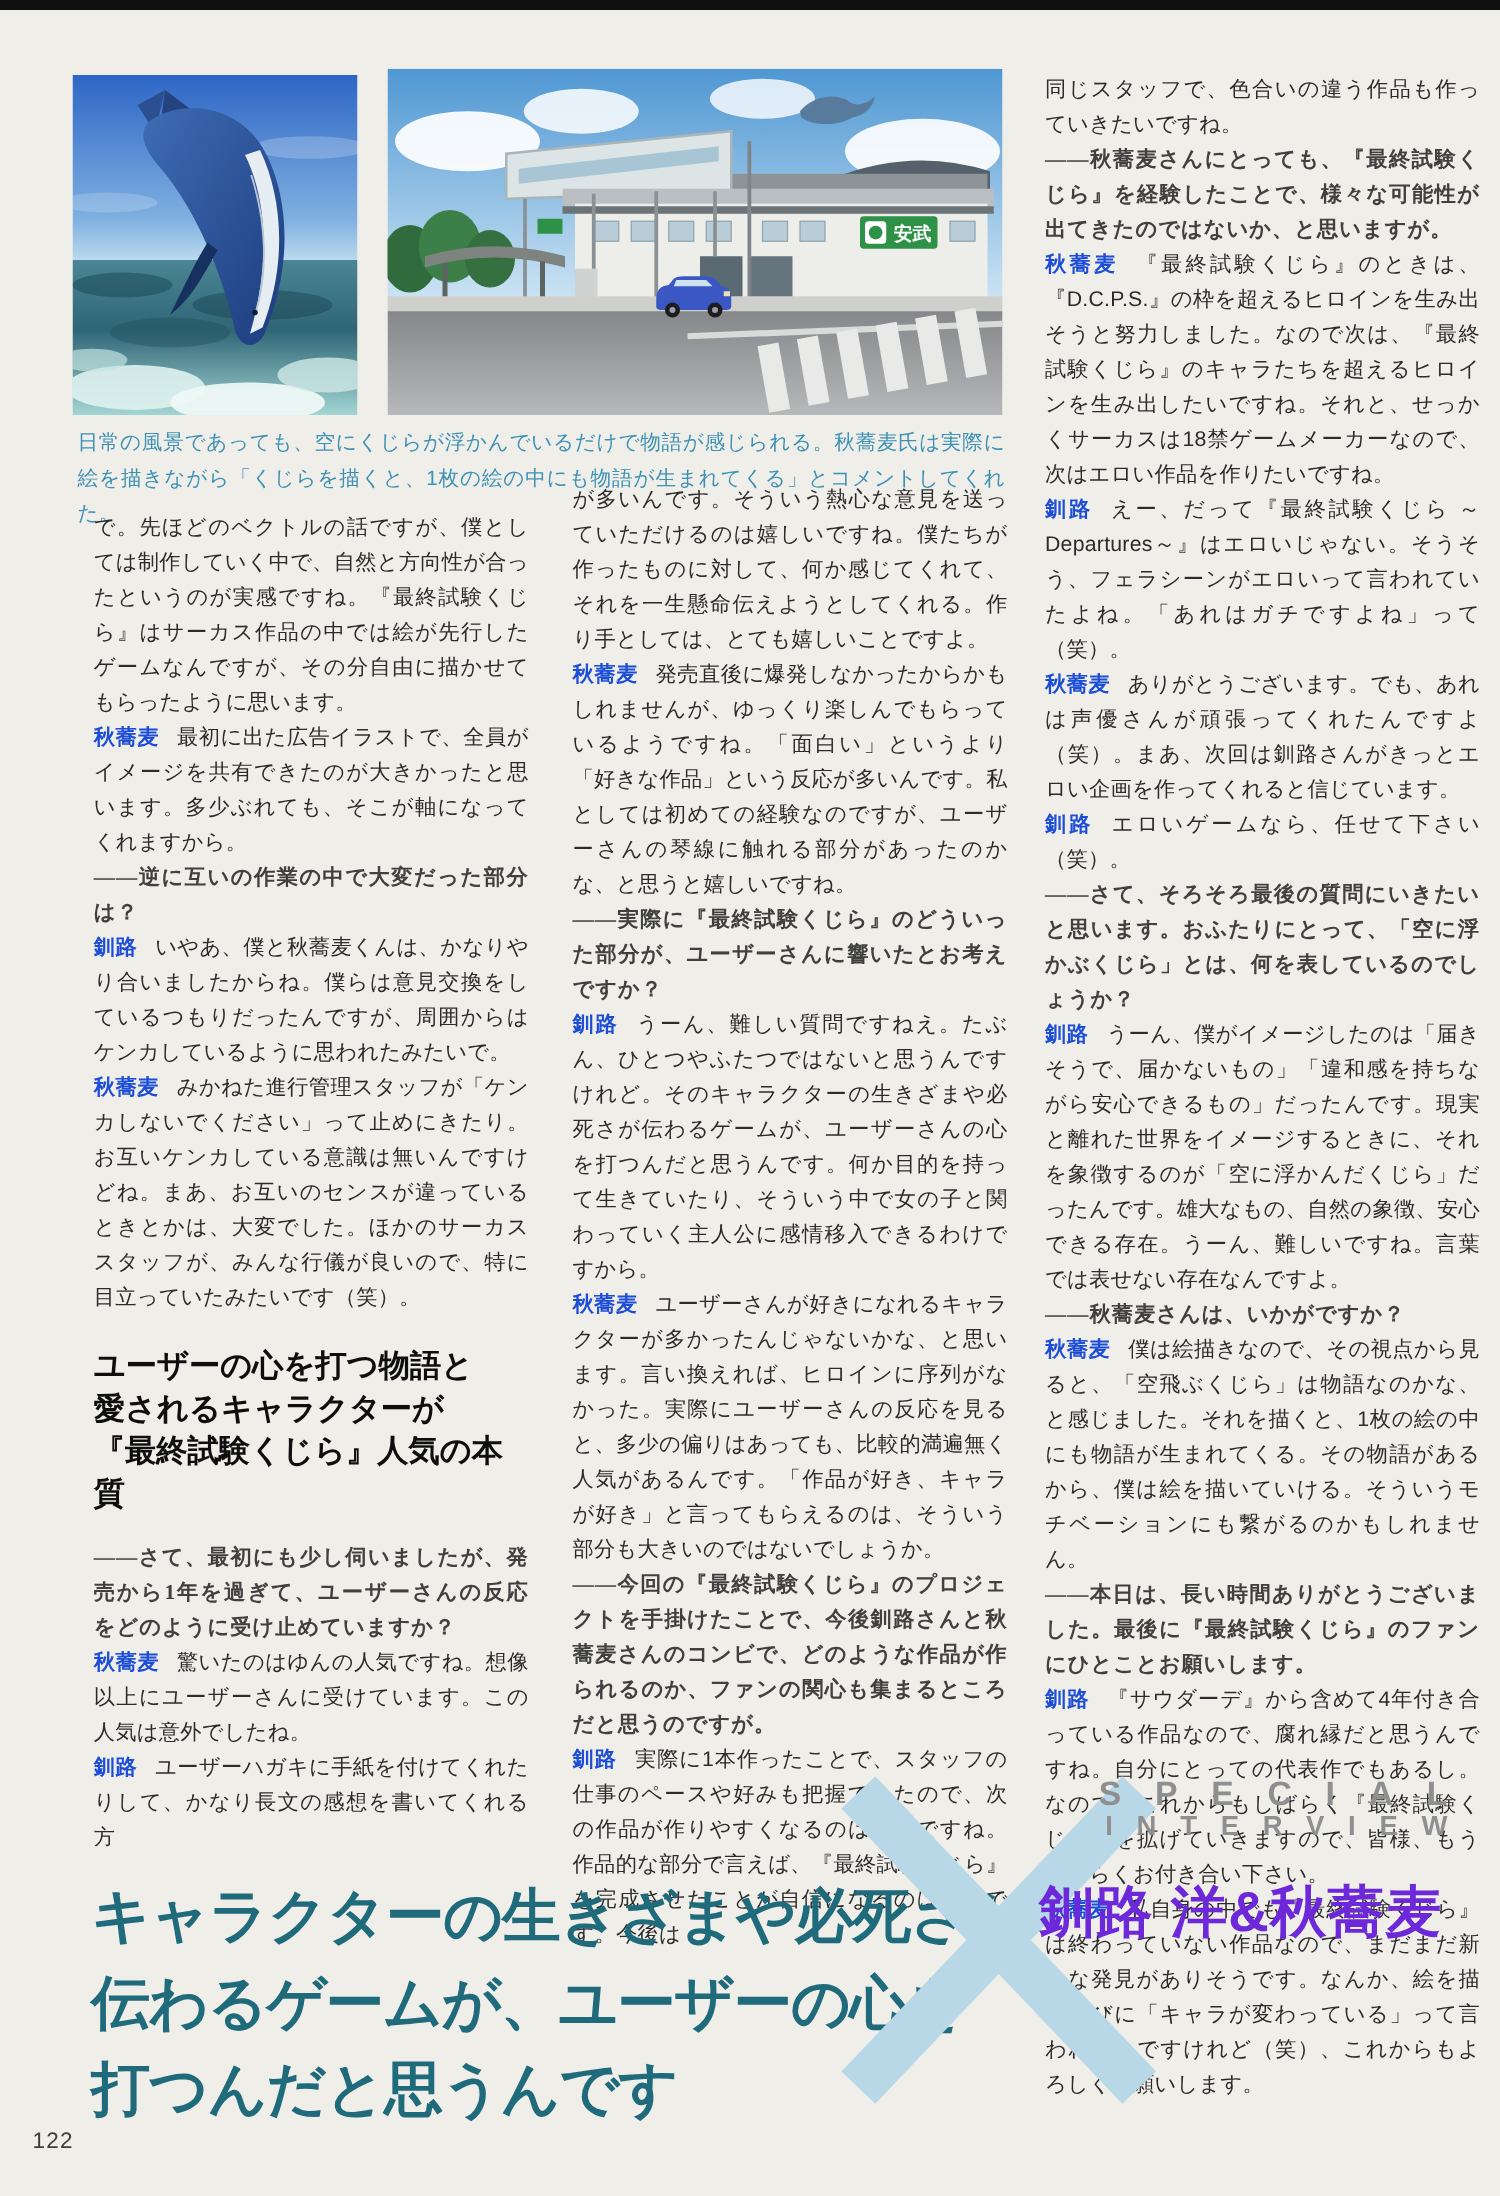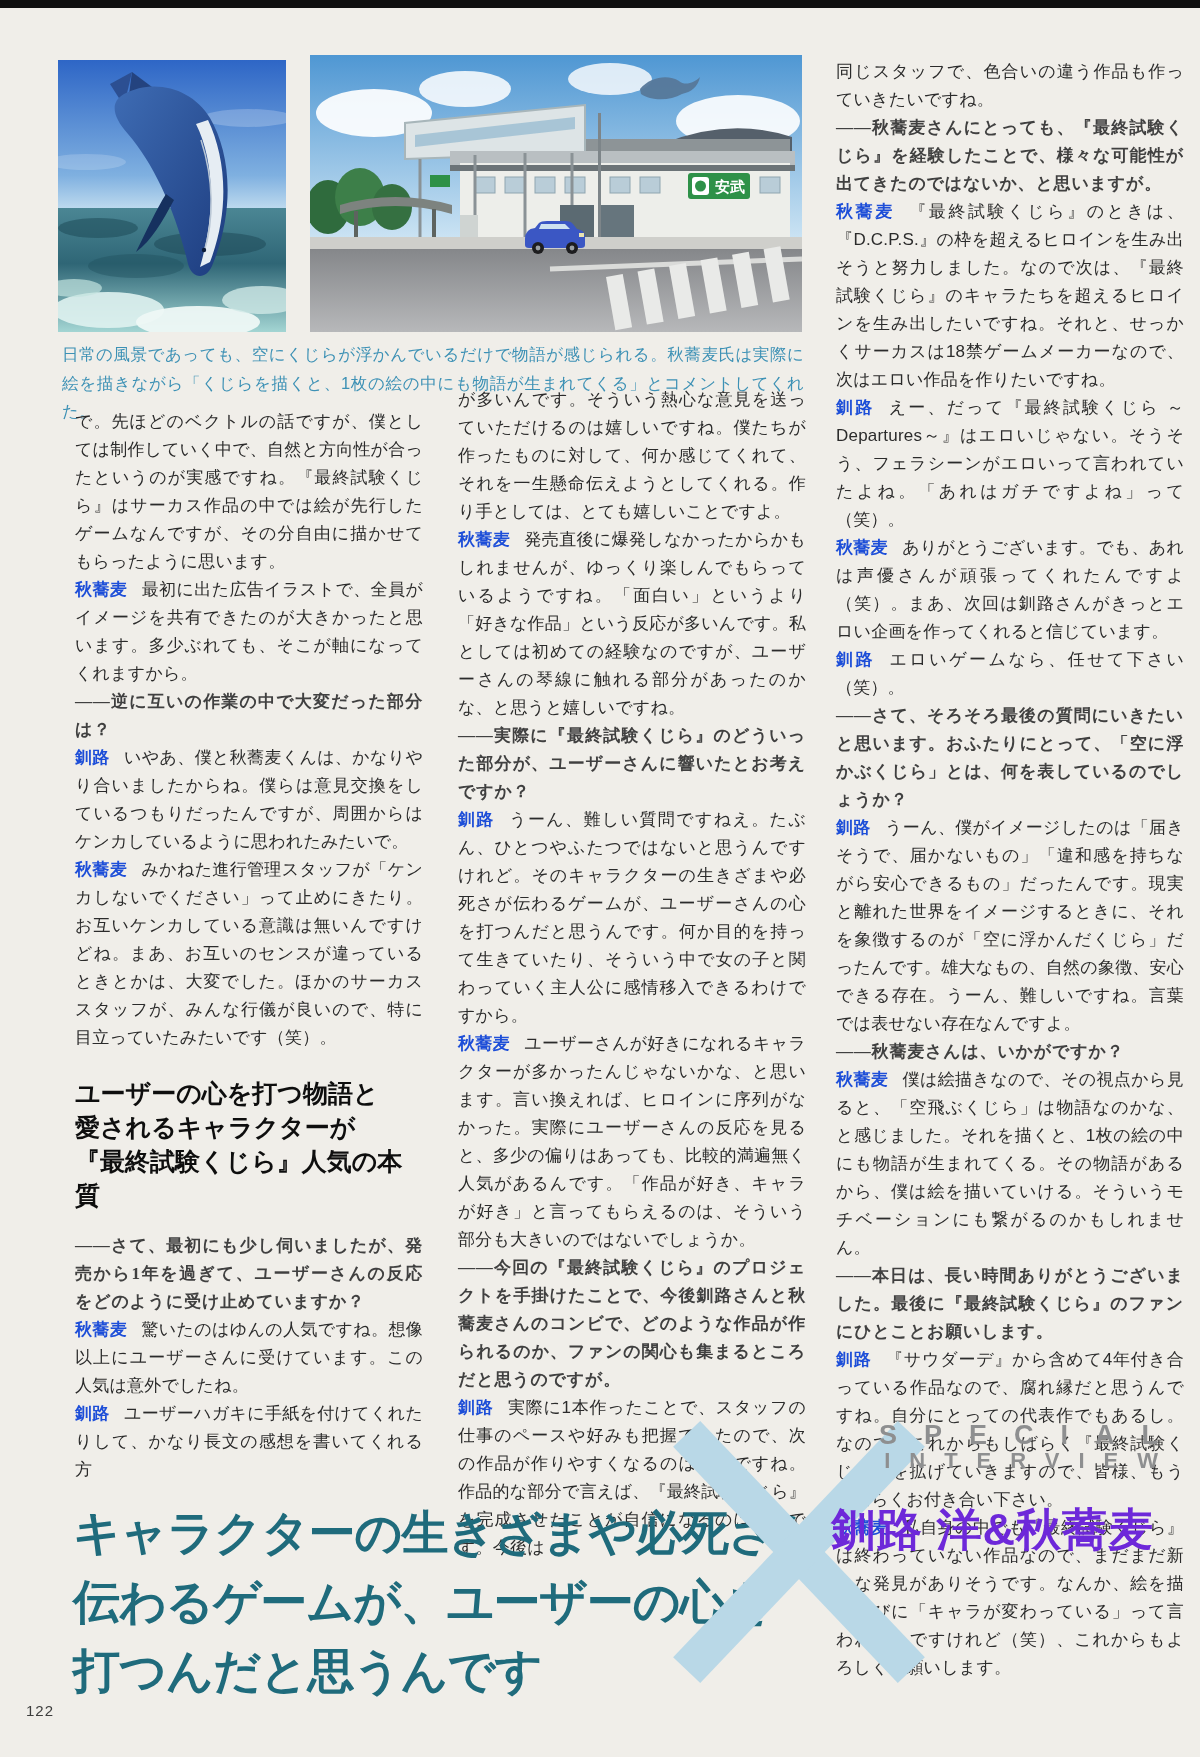--- a/index.html
+++ b/index.html
@@ -22,21 +22,21 @@
   .col-2{left:836px;top:58px;}
   .pull-quote{position:absolute;left:73px;top:1498px;color:#1f6b7c;font-weight:800;
     font-size:47px;line-height:69px;letter-spacing:-1px;white-space:nowrap;}
   .x-mark{position:absolute;left:650px;top:1408px;width:298px;height:288px;}
   .brand{position:absolute;left:640px;top:1408px;width:520px;height:300px;}
   .brand-en{position:absolute;right:2px;font-weight:700;color:#8e8f90;white-space:nowrap;}
   .brand-special{top:12px;font-size:27px;letter-spacing:27px;margin-right:-27px;text-align:center;}
   .brand-interview{top:40px;font-size:22px;letter-spacing:19px;margin-right:-19px;}
   .brand-names{position:absolute;right:6px;top:92px;font-size:45px;font-weight:800;
     color:#6d28d9;letter-spacing:1px;white-space:nowrap;}
-  .page-num{position:absolute;left:26px;top:1702px;font-size:15px;color:#3d3d3d;letter-spacing:1px;}
+  .page-num{position:absolute;left:26px;top:1702px;font-size:18px;color:#3d3d3d;letter-spacing:1px;}
 </style>
 </head>
 <body>
 
 <div class="page">
   <div class="edge-top"></div>
 
   <svg class="img-whale" viewBox="0 0 228 272" preserveAspectRatio="none">
     <defs>
       <linearGradient id="sky1" x1="0" y1="0" x2="0" y2="1">

